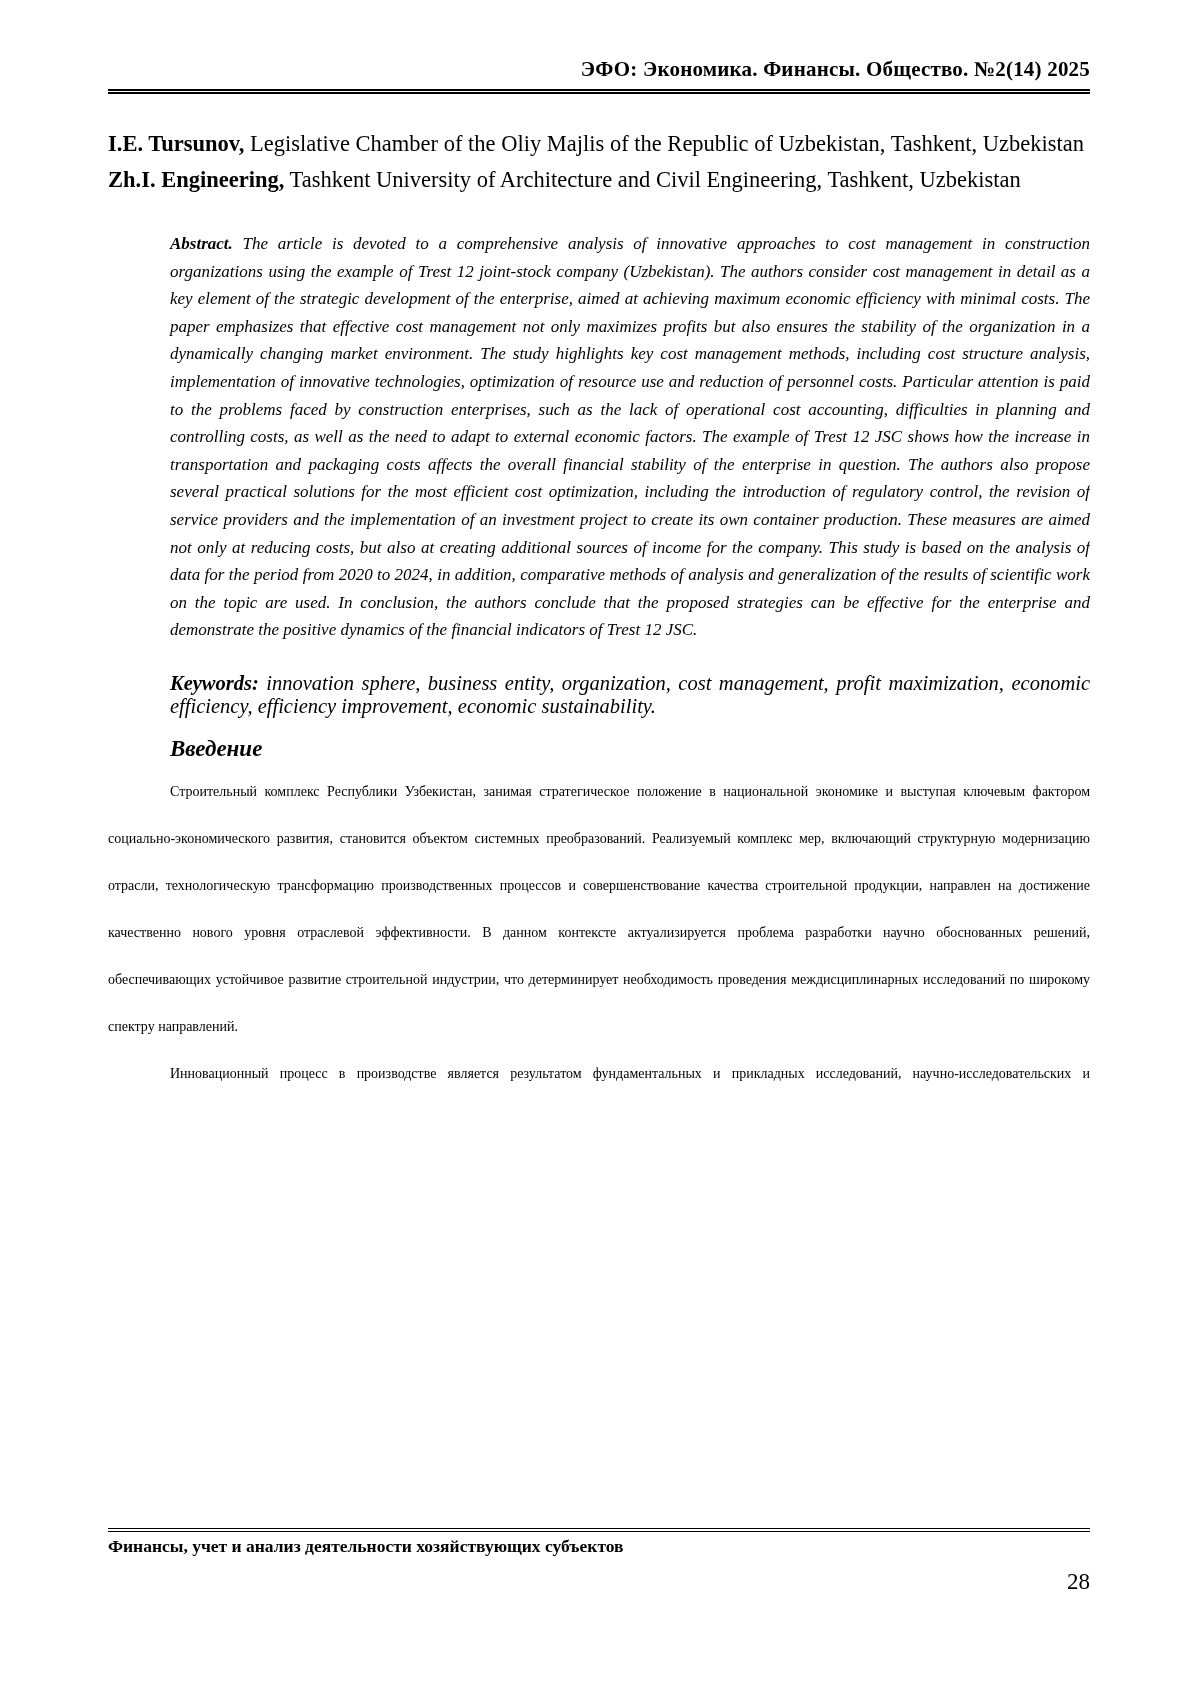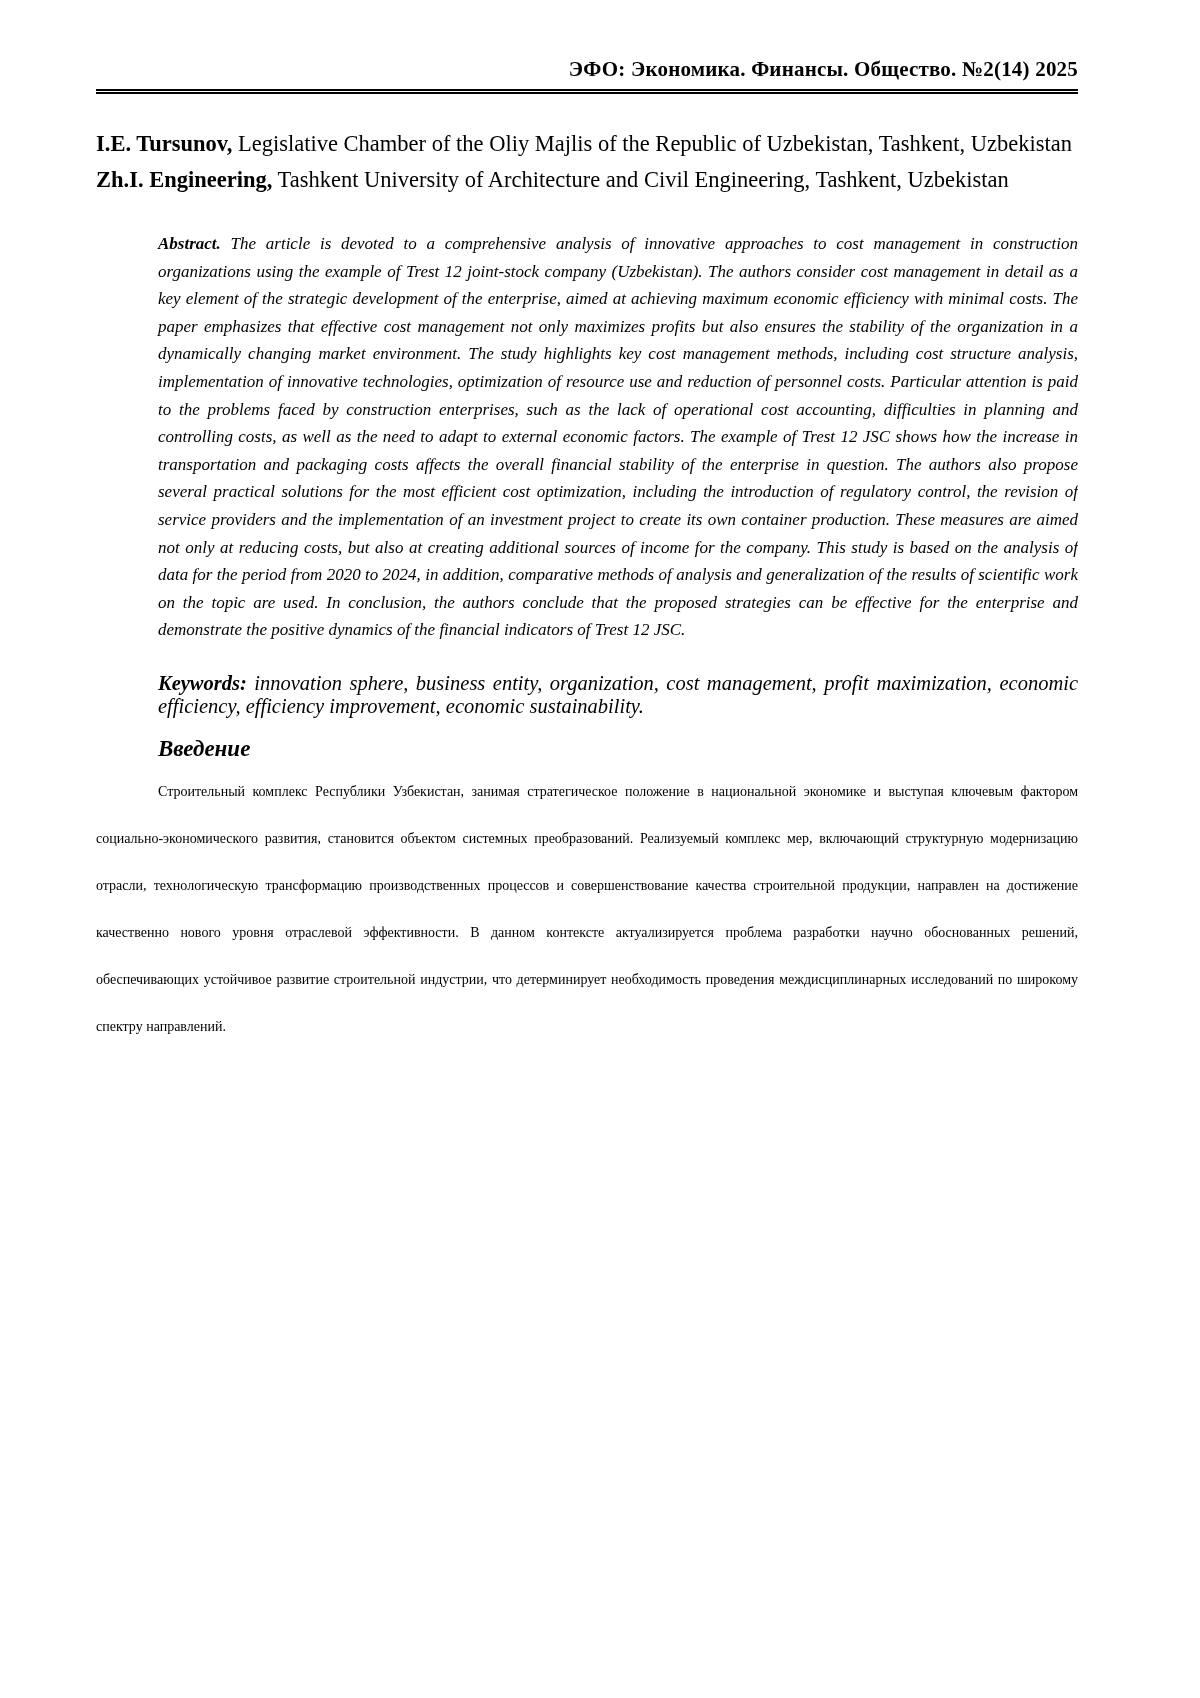--- a/index.html
+++ b/index.html
@@ -9,21 +9,21 @@
     width: 1200px;
     height: 1698px;
     background: #ffffff;
     color: #000000;
     font-family: "Liberation Serif", "DejaVu Serif", serif;
     overflow: hidden;
   }
   .content {
     position: absolute;
     top: 0;
-    left: 96px;
+    left: 108px;
     width: 982px;
     max-height: 1530px;
     overflow: hidden;
     font-family: Liberation Serif, serif;
   }
   .journal-header {
     padding-top: 56px;
     text-align: right;
     font-weight: bold;
     font-size: 21px;
@@ -125,16 +125,22 @@
     </p>
 
     <p class="keywords-block">
       <span class="block-label">Keywords:</span><span> innovation sphere, business entity, organization, cost management, profit maximization, economic efficiency, efficiency improvement, economic sustainability.</span>
     </p>
 
     <h2 class="section-heading">Введение</h2>
 
     <p class="body-paragraph first">Строительный комплекс Республики Узбекистан, занимая стратегическое положение в национальной экономике и выступая ключевым фактором социально-экономического развития, становится объектом системных преобразований. Реализуемый комплекс мер, включающий структурную модернизацию отрасли, технологическую трансформацию производственных процессов и совершенствование качества строительной продукции, направлен на достижение качественно нового уровня отраслевой эффективности. В данном контексте актуализируется проблема разработки научно обоснованных решений, обеспечивающих устойчивое развитие строительной индустрии, что детерминирует необходимость проведения междисциплинарных исследований по широкому спектру направлений.</p>
 
+    <p class="body-paragraph cutoff">Инновационный процесс в производстве является результатом фундаментальных и прикладных исследований, научно-исследовательских и</p>
 
   </div>
 
+  <div class="footer">
+    <div class="footer-rule"></div>
+    <div class="footer-section">Финансы, учет и анализ деятельности хозяйствующих субъектов</div>
+    <div class="page-number">28</div>
+  </div>
 </div>
 
 </body></html>

